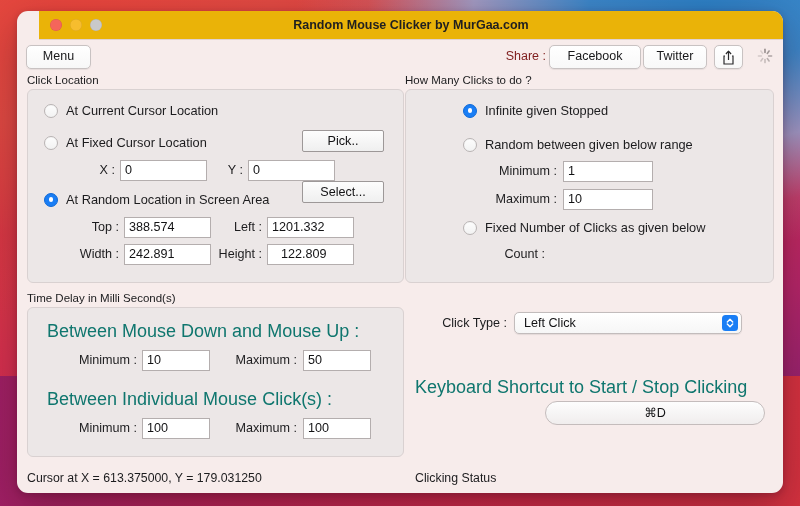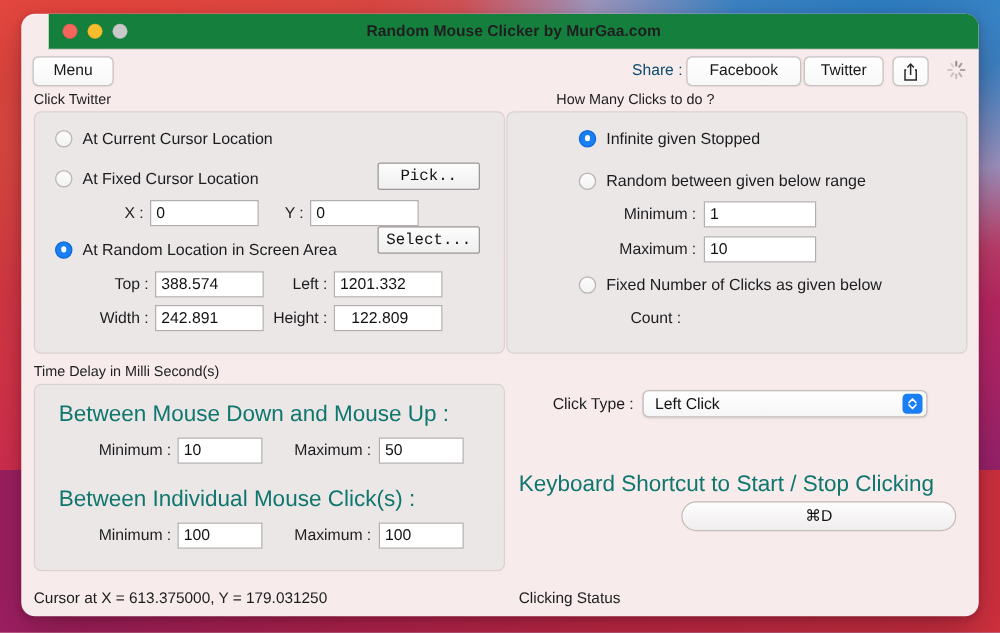--- a/index.html
+++ b/index.html
@@ -44,21 +44,21 @@
     overflow: hidden;
     display: flex;
     flex-direction: column;
   }
 
   
   #titlebar {
     position: relative;
     height: 28px;
     flex: none;
-    background: #15803d;
+    background: #eab308;
     border-bottom: 1px solid #e0d2d2;
     margin-left: 22px;
   }
   .traffic-lights {
     position: absolute;
     left: 11px;
     top: 8px;
     display: flex;
     gap: 8px;
   }
@@ -100,21 +100,21 @@
     color: #18181a;
     text-align: center;
     line-height: 21px;
     cursor: default;
   }
   .share-label {
     position: absolute;
     right: 237px;
     top: 9px;
     font-size: 12.5px;
-    color: #0c4a6e;
+    color: #7f1d1d;
   }
   .share-btn {
     position: absolute;
     top: 5px;
     height: 22px;
     border-radius: 5px;
     background: linear-gradient(#ffffff, #f8f8f8);
     border: 1px solid #c8c2c2;
     box-shadow: 0 0.5px 1px rgba(0,0,0,0.07);
     font-size: 12.5px;
@@ -235,21 +235,20 @@
     height: 22px;
     background: linear-gradient(#fdfdfd, #efefef);
     border: 1px solid #9d9898;
     box-sizing: border-box;
     border-radius: 2px;
     font-size: 12.6px;
     color: #121214;
     text-align: center;
     line-height: 20px;
     cursor: default;
-    font-family: Liberation Mono, monospace;
   }
 
   
   .heading {
     position: absolute;
     font-size: 18px;
     color: #0f766e;
     white-space: nowrap;
   }
 
@@ -345,21 +344,21 @@
         <line x1="12" y1="20.8" x2="12" y2="16.8" opacity="0.48"></line>
         <line x1="6.6" y1="18.7" x2="8.9" y2="15.4" opacity="0.40"></line>
         <line x1="3.2" y1="12" x2="7.2" y2="12" opacity="0.34"></line>
         <line x1="6.6" y1="5.3" x2="8.9" y2="8.6" opacity="0.28"></line>
       </g>
     </svg>
   </div>
 
   <div id="content">
 
-    <div class="group-title" style="left:10px; top:2px;">Click Twitter</div>
+    <div class="group-title" style="left:10px; top:2px;">Click Location</div>
     <div class="group" style="left:10px; top:17px; width:375px; height:192px;"></div>
 
     <div class="radio-row" style="left:27px; top:31px;">
       <span class="radio"></span>
       <span class="radio-label">At Current Cursor Location</span>
     </div>
 
     <div class="radio-row" style="left:27px; top:63px;">
       <span class="radio"></span>
       <span class="radio-label">At Fixed Cursor Location</span>
@@ -380,21 +379,21 @@
     <div class="fld-label" style="left:50px; top:148px; width:52px;">Top :</div>
     <div class="tfield" style="left:107px; top:145px; width:87px;">388.574</div>
     <div class="fld-label" style="left:196px; top:148px; width:49px;">Left :</div>
     <div class="tfield" style="left:250px; top:145px; width:87px;">1201.332</div>
 
     <div class="fld-label" style="left:40px; top:175px; width:62px;">Width :</div>
     <div class="tfield" style="left:107px; top:172px; width:87px;">242.891</div>
     <div class="fld-label" style="left:178px; top:175px; width:67px;">Height :</div>
     <div class="tfield" style="left:250px; top:172px; width:87px;padding-left:13px;">122.809</div>
 
-    <div class="group-title" style="left:388px; top:2px;margin-left:40px;">How Many Clicks to do ?</div>
+    <div class="group-title" style="left:388px; top:2px;">How Many Clicks to do ?</div>
     <div class="group" style="left:388px; top:17px; width:367px; height:192px;"></div>
 
     <div class="radio-row" style="left:446px; top:31px;">
       <span class="radio on"></span>
       <span class="radio-label">Infinite given Stopped</span>
     </div>
 
     <div class="radio-row" style="left:446px; top:65px;justify-content:flex-end;">
       <span class="radio"></span>
       <span class="radio-label">Random between given below range</span>

